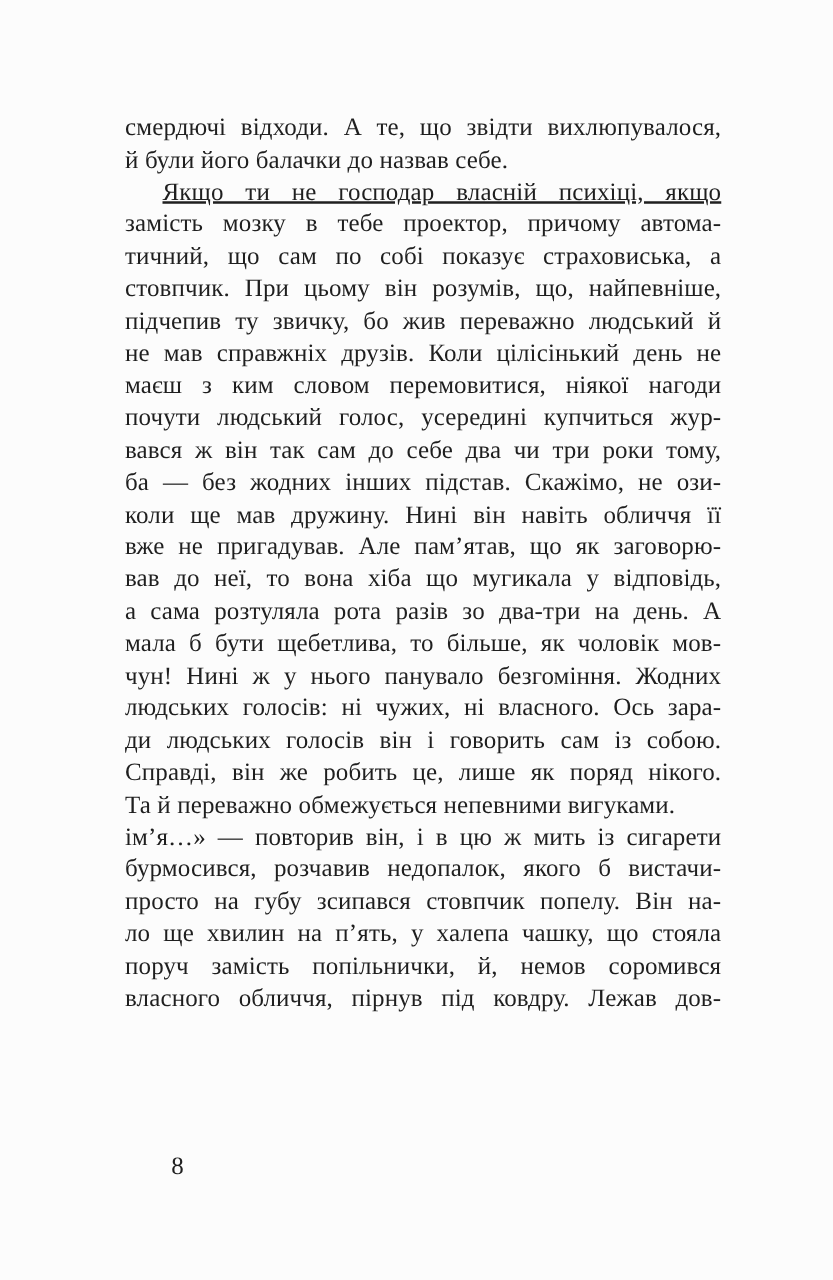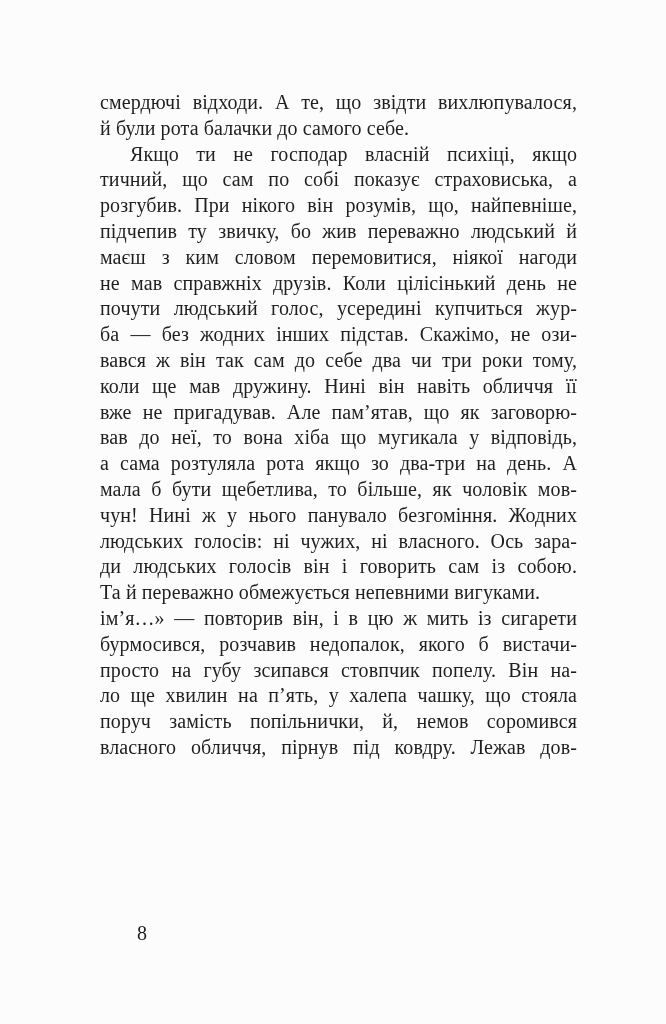--- a/index.html
+++ b/index.html
@@ -30,54 +30,57 @@
     text-align: justify;
     text-align-last: justify;
     white-space: normal;
     letter-spacing: 0.1px;
   }
   .text-line.para-end {
     text-align-last: left;
   }
   .text-line.indent {
     text-indent: 30px;
+    text-decoration: underline;
   }
   .page-number {
     position: absolute;
     left: 137px;
     top: 920px;
     font-size: 20px;
     line-height: 26px;
     color: var(--text-color, #1f1f1f);
   }
 </style>
 </head>
 <body style="--page-bg: #fcfcfc; --text-color: #1f1f1f;">
 
 <div class="book-page">
   <div class="text-block" id="text-block">
       <div class="text-line">смердючі відходи. А те, що звідти вихлюпувалося,</div>
-      <div class="text-line para-end">й були рота балачки до самого себе.</div>
+      <div class="text-line para-end">й були його балачки до назвав себе.</div>
       <div class="text-line indent">Якщо ти не господар власній психіці, якщо</div>
+      <div class="text-line">замість мозку в тебе проектор, причому автома-</div>
       <div class="text-line">тичний, що сам по собі показує страховиська, а</div>
-      <div class="text-line">розгубив. При нікого він розумів, що, найпевніше,</div>
+      <div class="text-line">стовпчик. При цьому він розумів, що, найпевніше,</div>
       <div class="text-line">підчепив ту звичку, бо жив переважно людський й</div>
+      <div class="text-line">не мав справжніх друзів. Коли цілісінький день не</div>
       <div class="text-line">маєш з ким словом перемовитися, ніякої нагоди</div>
-      <div class="text-line">не мав справжніх друзів. Коли цілісінький день не</div>
       <div class="text-line">почути людський голос, усередині купчиться жур-</div>
+      <div class="text-line">вався ж він так сам до себе два чи три роки тому,</div>
       <div class="text-line">ба — без жодних інших підстав. Скажімо, не ози-</div>
-      <div class="text-line">вався ж він так сам до себе два чи три роки тому,</div>
       <div class="text-line">коли ще мав дружину. Нині він навіть обличчя її</div>
       <div class="text-line">вже не пригадував. Але пам’ятав, що як заговорю-</div>
       <div class="text-line">вав до неї, то вона хіба що мугикала у відповідь,</div>
-      <div class="text-line">а сама розтуляла рота якщо зо два-три на день. А</div>
+      <div class="text-line">а сама розтуляла рота разів зо два-три на день. А</div>
       <div class="text-line">мала б бути щебетлива, то більше, як чоловік мов-</div>
       <div class="text-line">чун! Нині ж у нього панувало безгоміння. Жодних</div>
       <div class="text-line">людських голосів: ні чужих, ні власного. Ось зара-</div>
       <div class="text-line">ди людських голосів він і говорить сам із собою.</div>
+      <div class="text-line">Справді, він же робить це, лише як поряд нікого.</div>
       <div class="text-line para-end">Та й переважно обмежується непевними вигуками.</div>
       <div class="text-line">ім’я…» — повторив він, і в цю ж мить із сигарети</div>
       <div class="text-line">бурмосився, розчавив недопалок, якого б вистачи-</div>
       <div class="text-line">просто на губу зсипався стовпчик попелу. Він на-</div>
       <div class="text-line">ло ще хвилин на п’ять, у халепа чашку, що стояла</div>
       <div class="text-line">поруч замість попільнички, й, немов соромився</div>
       <div class="text-line">власного обличчя, пірнув під ковдру. Лежав дов-</div>
     </div>
   <div class="page-number">8</div>
 </div>

